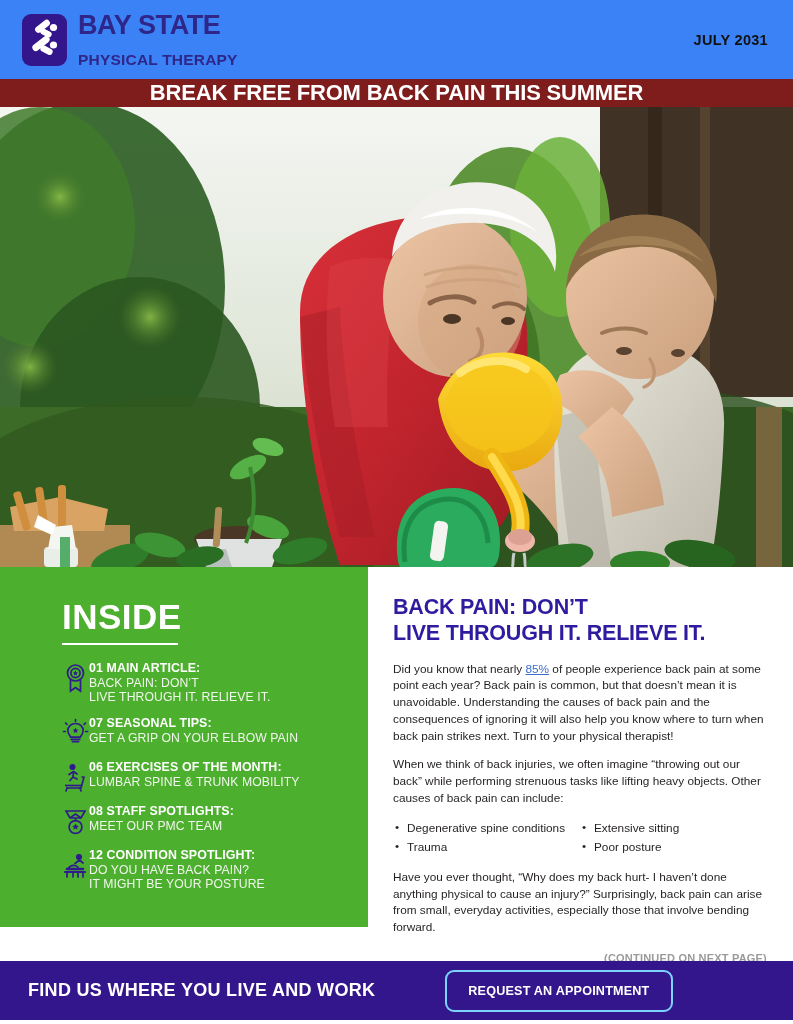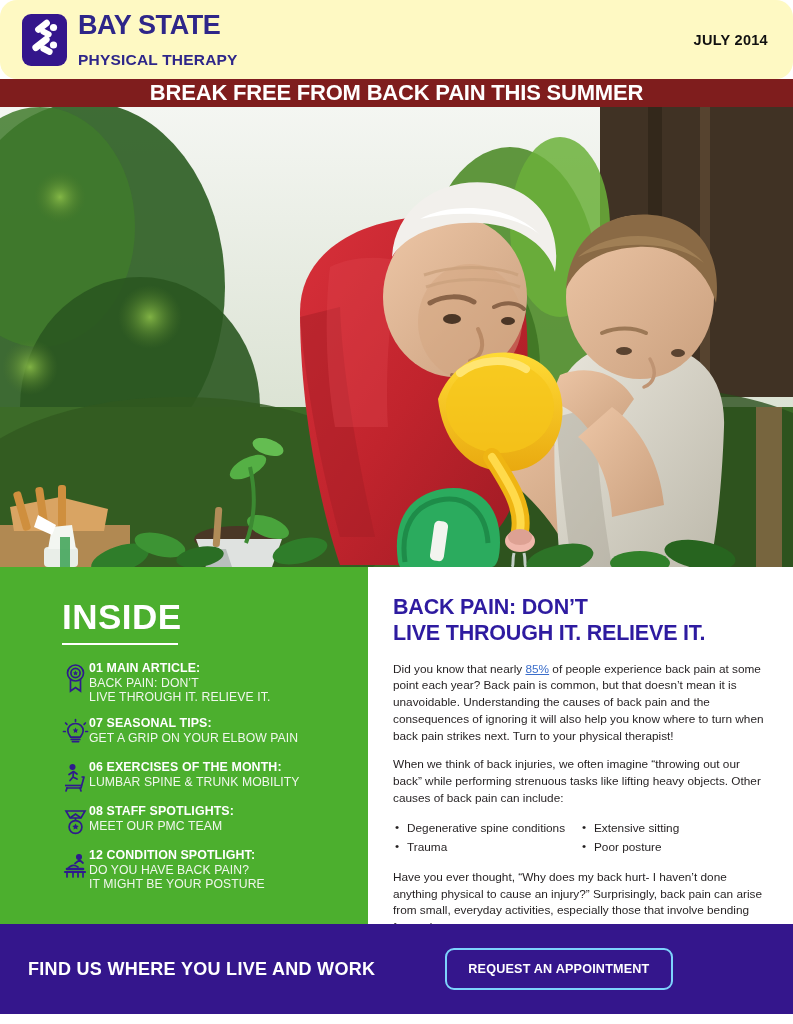--- a/index.html
+++ b/index.html
@@ -18,26 +18,25 @@
     width: 793px;
     height: 1024px;
     position: relative;
     background: #ffffff;
     overflow: hidden;
   }
 
   
   .masthead {
     height: 79px;
-    background: #fef9c3;
+    background: #3b82f6;
     display: flex;
     align-items: center;
     padding: 0 25px 0 22px;
     box-sizing: border-box;
-    border-radius: 17px;
   }
   .brand {
     display: flex;
     align-items: center;
     gap: 11px;
   }
   .brand-mark {
     width: 45px;
     height: 52px;
     border-radius: 9px;
@@ -196,23 +195,23 @@
     font-weight: bold;
     color: #9a9a9a;
     letter-spacing: 0.2px;
     margin-top: 16px;
   }
 
   
   .footer {
     position: absolute;
     left: 0;
-    bottom: 10px;
+    bottom: 4px;
     width: 793px;
-    height: 90px;
+    height: 59px;
     background: #34168C;
     display: flex;
     align-items: center;
     padding: 0 18px 0 28px;
     box-sizing: border-box;
   }
   .footer-tagline {
     color: #ffffff;
     font-size: 18px;
     font-weight: bold;
@@ -265,21 +264,21 @@
             <circle cx="31.5" cy="13.5" r="3.6"></circle>
             <circle cx="31.5" cy="31" r="3.6"></circle>
           </g>
         </svg>
       </div>
       <div class="brand-words">
         <span class="brand-name">BAY STATE</span>
         <span class="brand-sub">PHYSICAL THERAPY</span>
       </div>
     </div>
-    <div class="issue-date">JULY 2014</div>
+    <div class="issue-date">JULY 2031</div>
   </div>
 
   <div class="banner">
     <div class="banner-text">BREAK FREE FROM BACK PAIN THIS SUMMER</div>
   </div>
 
   <div class="hero">
     <svg viewBox="0 0 793 460" xmlns="http://www.w3.org/2000/svg" preserveAspectRatio="none">
       <defs>
         <linearGradient id="bgsky" x1="0" y1="0" x2="0" y2="1">

